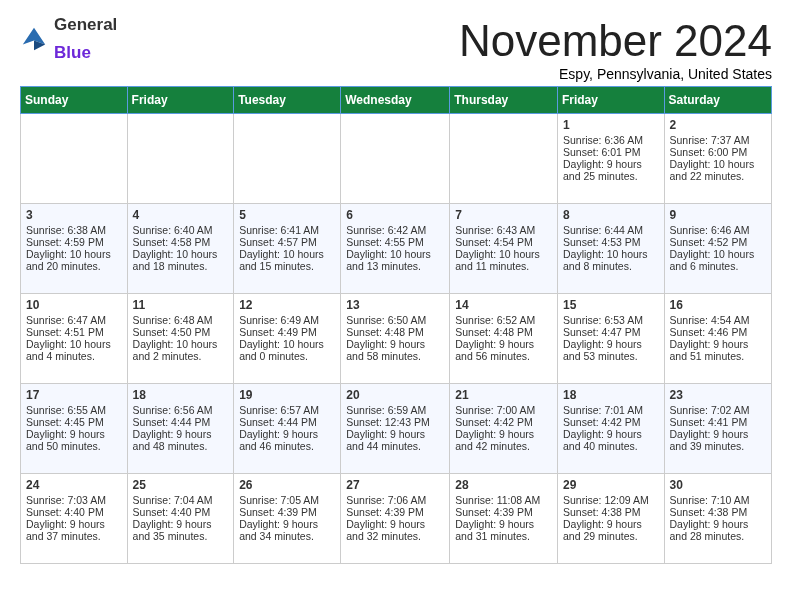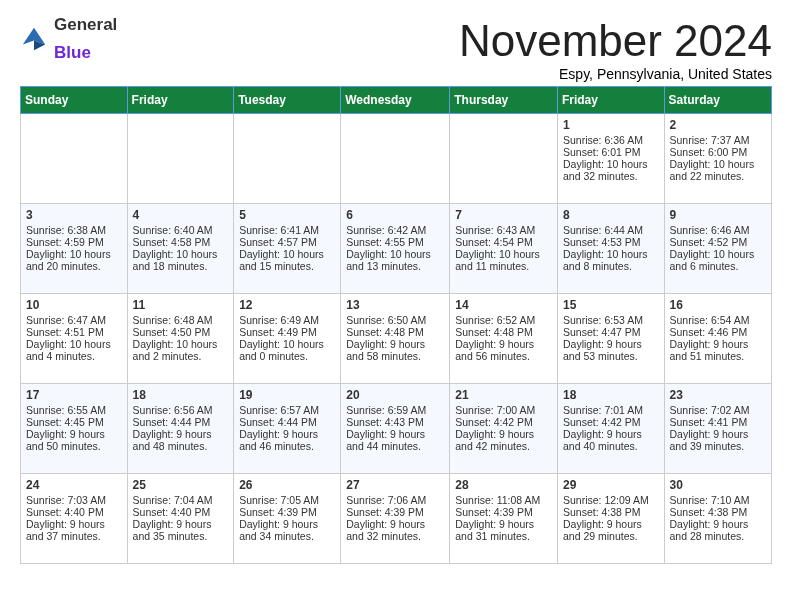--- a/index.html
+++ b/index.html
@@ -127,21 +127,21 @@
   <tr>
         <td class="cell-empty"></td>
         <td class="cell-empty"></td>
         <td class="cell-empty"></td>
         <td class="cell-empty"></td>
         <td class="cell-empty"></td>
         <td>
           <span class="day-number">1</span>
           <div>Sunrise: 6:36 AM</div>
           <div>Sunset: 6:01 PM</div>
-          <div>Daylight: 10 hours and 32 minutes.</div>
+          <div>Daylight: 9 hours and 25 minutes.</div>
         </td>
         <td>
           <span class="day-number">2</span>
           <div>Sunrise: 7:37 AM</div>
           <div>Sunset: 6:00 PM</div>
           <div>Daylight: 10 hours and 22 minutes.</div>
         </td>
       </tr>
       <tr>
         <td>
@@ -219,21 +219,21 @@
           <div>Daylight: 9 hours and 56 minutes.</div>
         </td>
         <td>
           <span class="day-number">15</span>
           <div>Sunrise: 6:53 AM</div>
           <div>Sunset: 4:47 PM</div>
           <div>Daylight: 9 hours and 53 minutes.</div>
         </td>
         <td>
           <span class="day-number">16</span>
-          <div>Sunrise: 6:54 AM</div>
+          <div>Sunrise: 4:54 AM</div>
           <div>Sunset: 4:46 PM</div>
           <div>Daylight: 9 hours and 51 minutes.</div>
         </td>
       </tr>
       <tr>
         <td>
           <span class="day-number">17</span>
           <div>Sunrise: 6:55 AM</div>
           <div>Sunset: 4:45 PM</div>
           <div>Daylight: 9 hours and 50 minutes.</div>
@@ -246,21 +246,21 @@
         </td>
         <td>
           <span class="day-number">19</span>
           <div>Sunrise: 6:57 AM</div>
           <div>Sunset: 4:44 PM</div>
           <div>Daylight: 9 hours and 46 minutes.</div>
         </td>
         <td>
           <span class="day-number">20</span>
           <div>Sunrise: 6:59 AM</div>
-          <div>Sunset: 4:43 PM</div>
+          <div>Sunset: 12:43 PM</div>
           <div>Daylight: 9 hours and 44 minutes.</div>
         </td>
         <td>
           <span class="day-number">21</span>
           <div>Sunrise: 7:00 AM</div>
           <div>Sunset: 4:42 PM</div>
           <div>Daylight: 9 hours and 42 minutes.</div>
         </td>
         <td>
           <span class="day-number">18</span>

